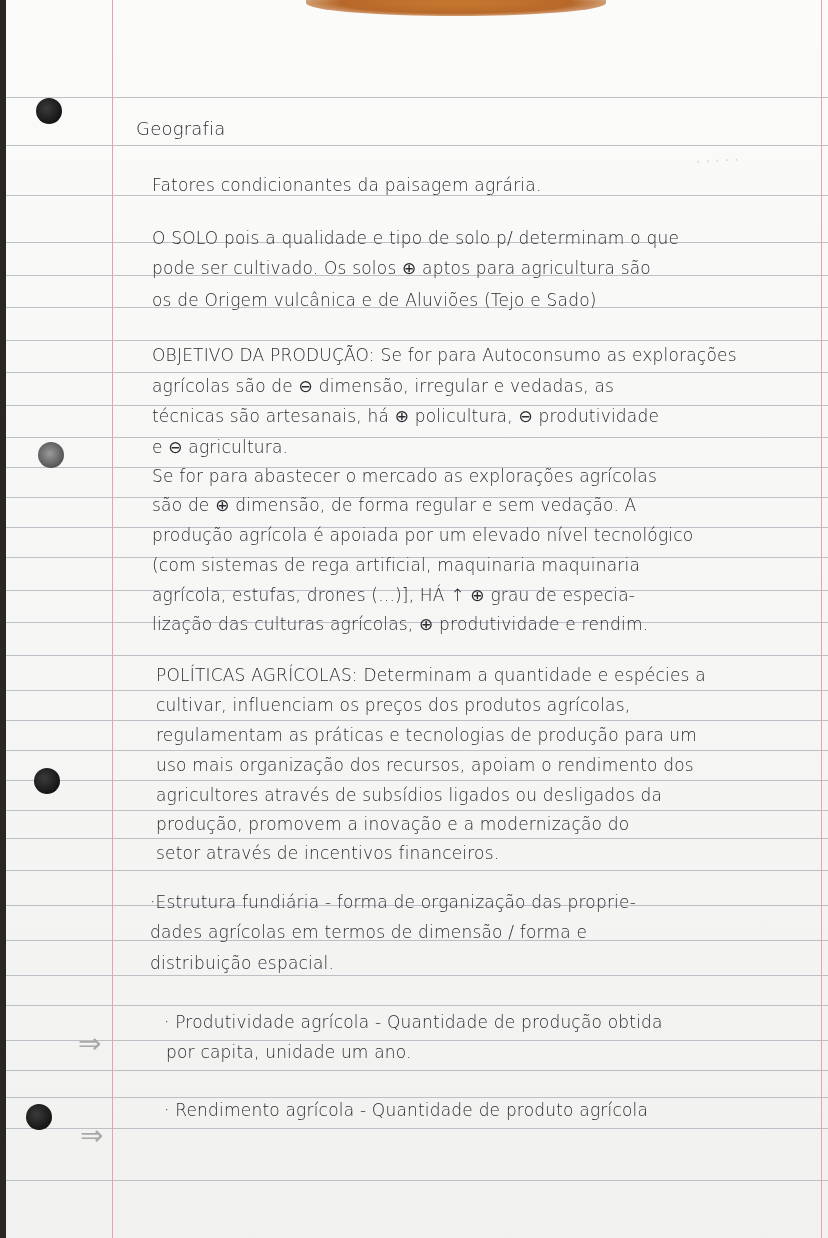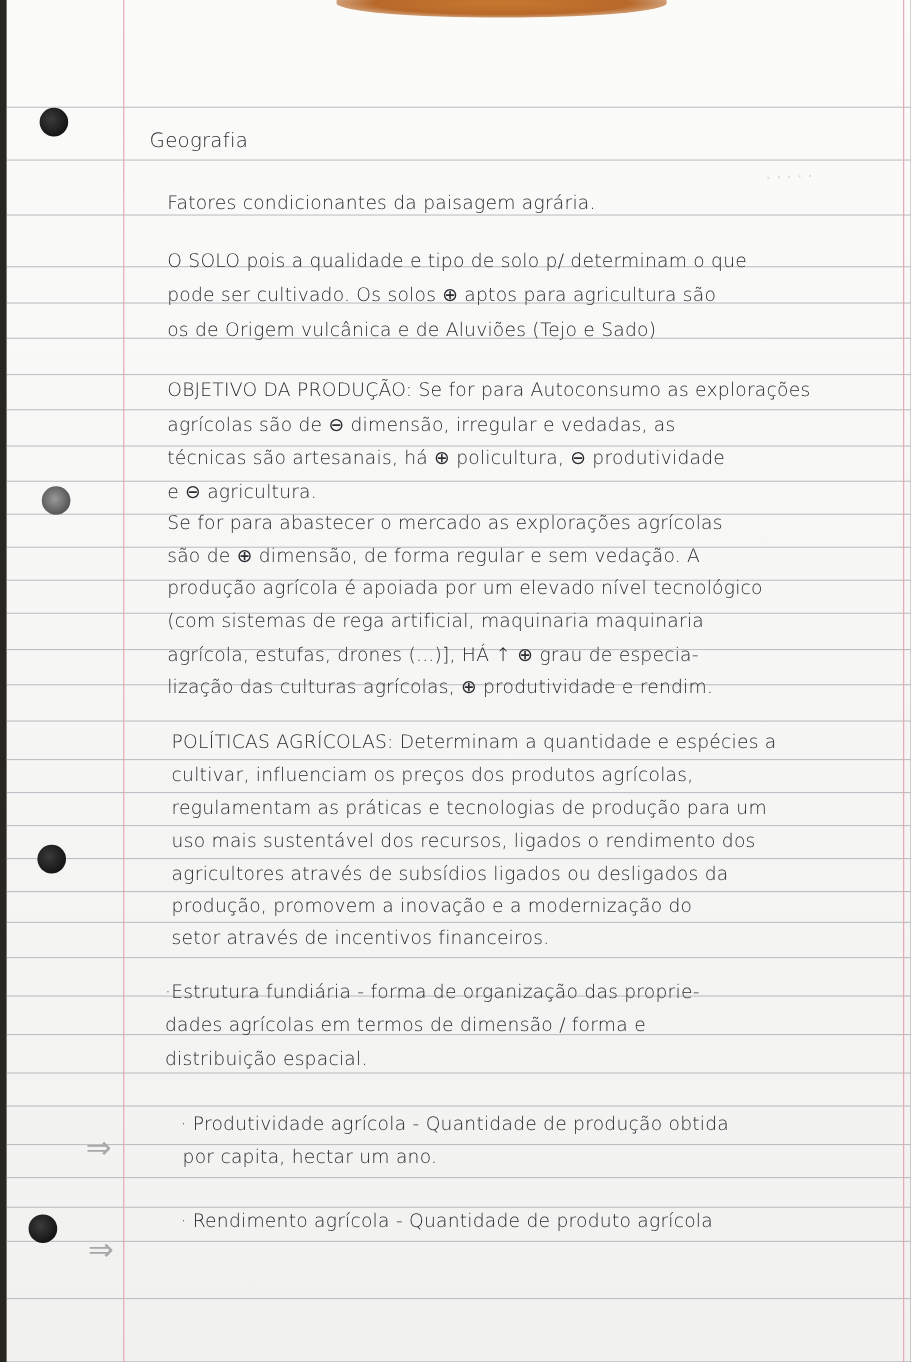--- a/index.html
+++ b/index.html
@@ -106,28 +106,28 @@
   <div class="text-line" style="left:146px;top:466px">Se for para abastecer o mercado as explorações agrícolas</div>
   <div class="text-line" style="left:146px;top:495px">são de ⊕ dimensão, de forma regular e sem vedação. A</div>
   <div class="text-line" style="left:146px;top:525px">produção agrícola é apoiada por um elevado nível tecnológico</div>
   <div class="text-line" style="left:146px;top:555px">(com sistemas de rega artificial, maquinaria maquinaria</div>
   <div class="text-line" style="left:146px;top:585px">agrícola, estufas, drones (...)], HÁ ↑ ⊕ grau de especia-</div>
   <div class="text-line" style="left:146px;top:614px">lização das culturas agrícolas, ⊕ produtividade e rendim.</div>
 
   <div class="text-line heading" style="left:150px;top:665px">POLÍTICAS AGRÍCOLAS: Determinam a quantidade e espécies a</div>
   <div class="text-line" style="left:150px;top:695px">cultivar, influenciam os preços dos produtos agrícolas,</div>
   <div class="text-line" style="left:150px;top:725px">regulamentam as práticas e tecnologias de produção para um</div>
-  <div class="text-line" style="left:150px;top:755px">uso mais sustentável dos recursos, ligados o rendimento dos</div>
+  <div class="text-line" style="left:150px;top:755px">uso mais organização dos recursos, apoiam o rendimento dos</div>
   <div class="text-line" style="left:150px;top:785px">agricultores através de subsídios ligados ou desligados da</div>
   <div class="text-line" style="left:150px;top:814px">produção, promovem a inovação e a modernização do</div>
   <div class="text-line" style="left:150px;top:843px">setor através de incentivos financeiros.</div>
 
   <div class="text-line" style="left:144px;top:892px">·Estrutura fundiária - forma de organização das proprie-</div>
   <div class="text-line" style="left:144px;top:922px">dades agrícolas em termos de dimensão / forma e</div>
   <div class="text-line" style="left:144px;top:953px">distribuição espacial.</div>
 
   <div class="text-line" style="left:158px;top:1012px">· Produtividade agrícola - Quantidade de produção obtida</div>
   <div class="arrow" style="left:72px;top:1030px">⇒</div>
-  <div class="text-line" style="left:160px;top:1042px">por capita, hectar um ano.</div>
+  <div class="text-line" style="left:160px;top:1042px">por capita, unidade um ano.</div>
 
   <div class="text-line" style="left:158px;top:1100px">· Rendimento agrícola - Quantidade de produto agrícola</div>
   <div class="arrow" style="left:74px;top:1122px">⇒</div>
 </div>
 
 </body></html>

